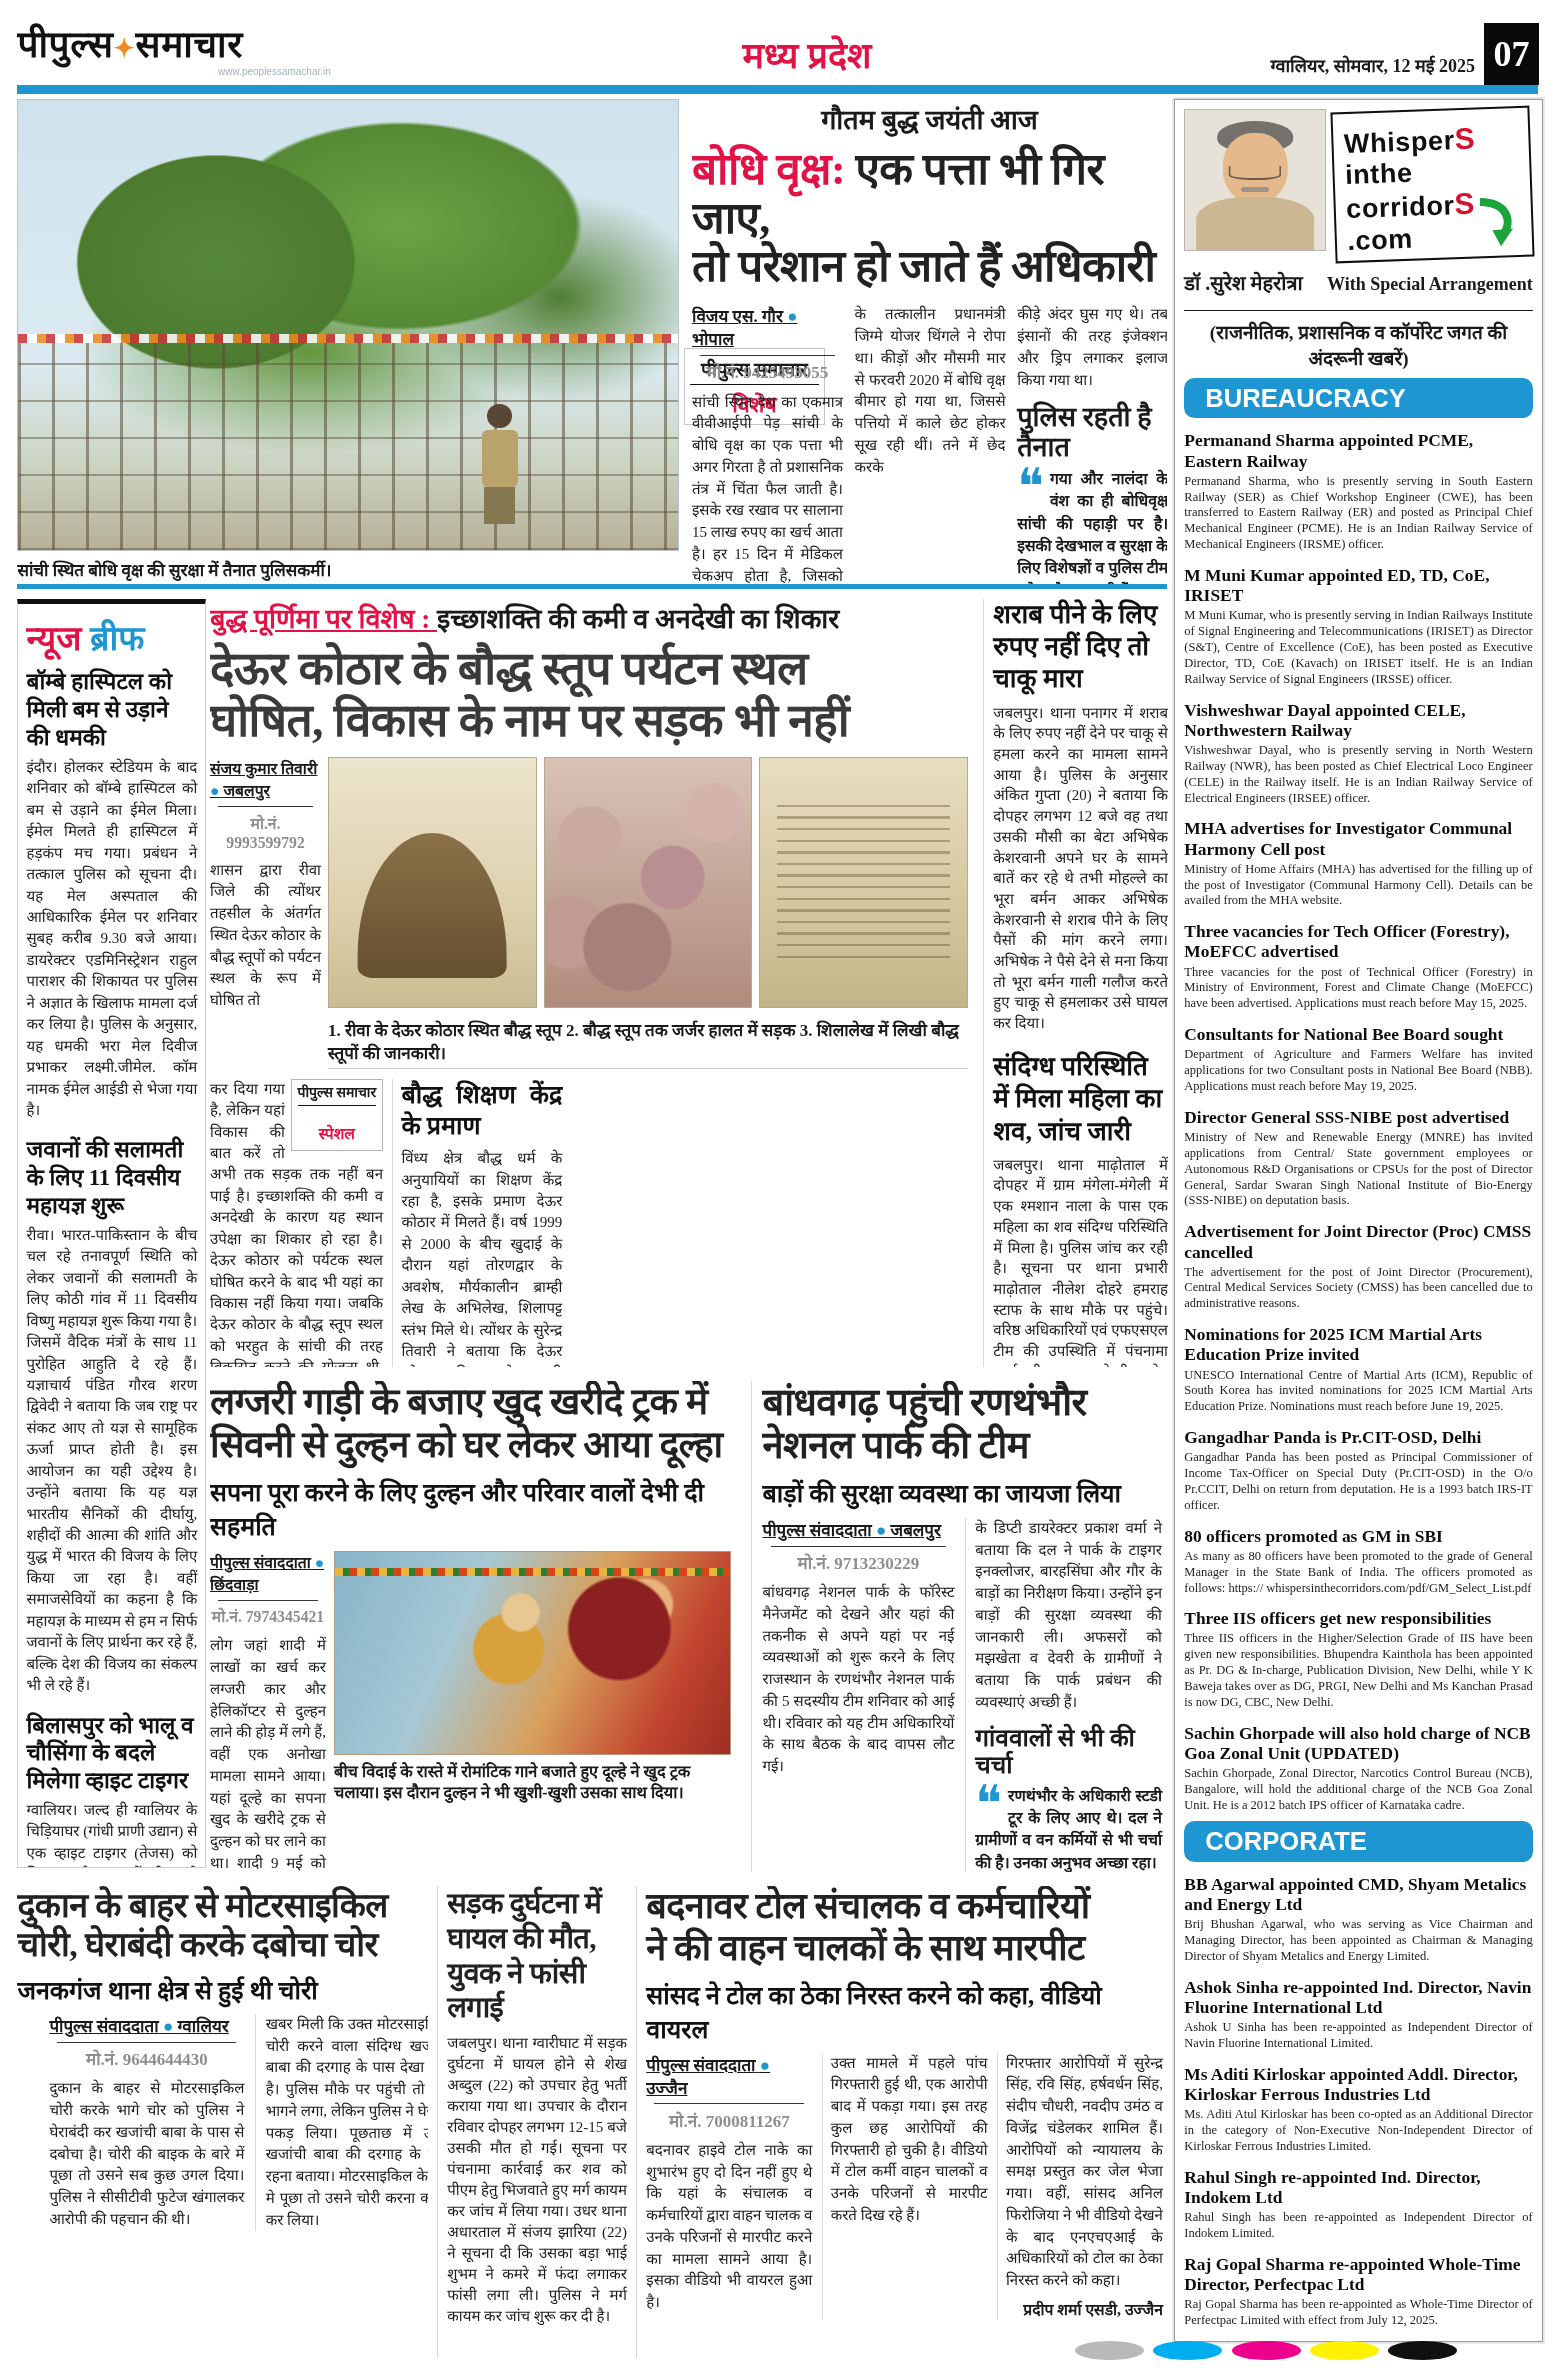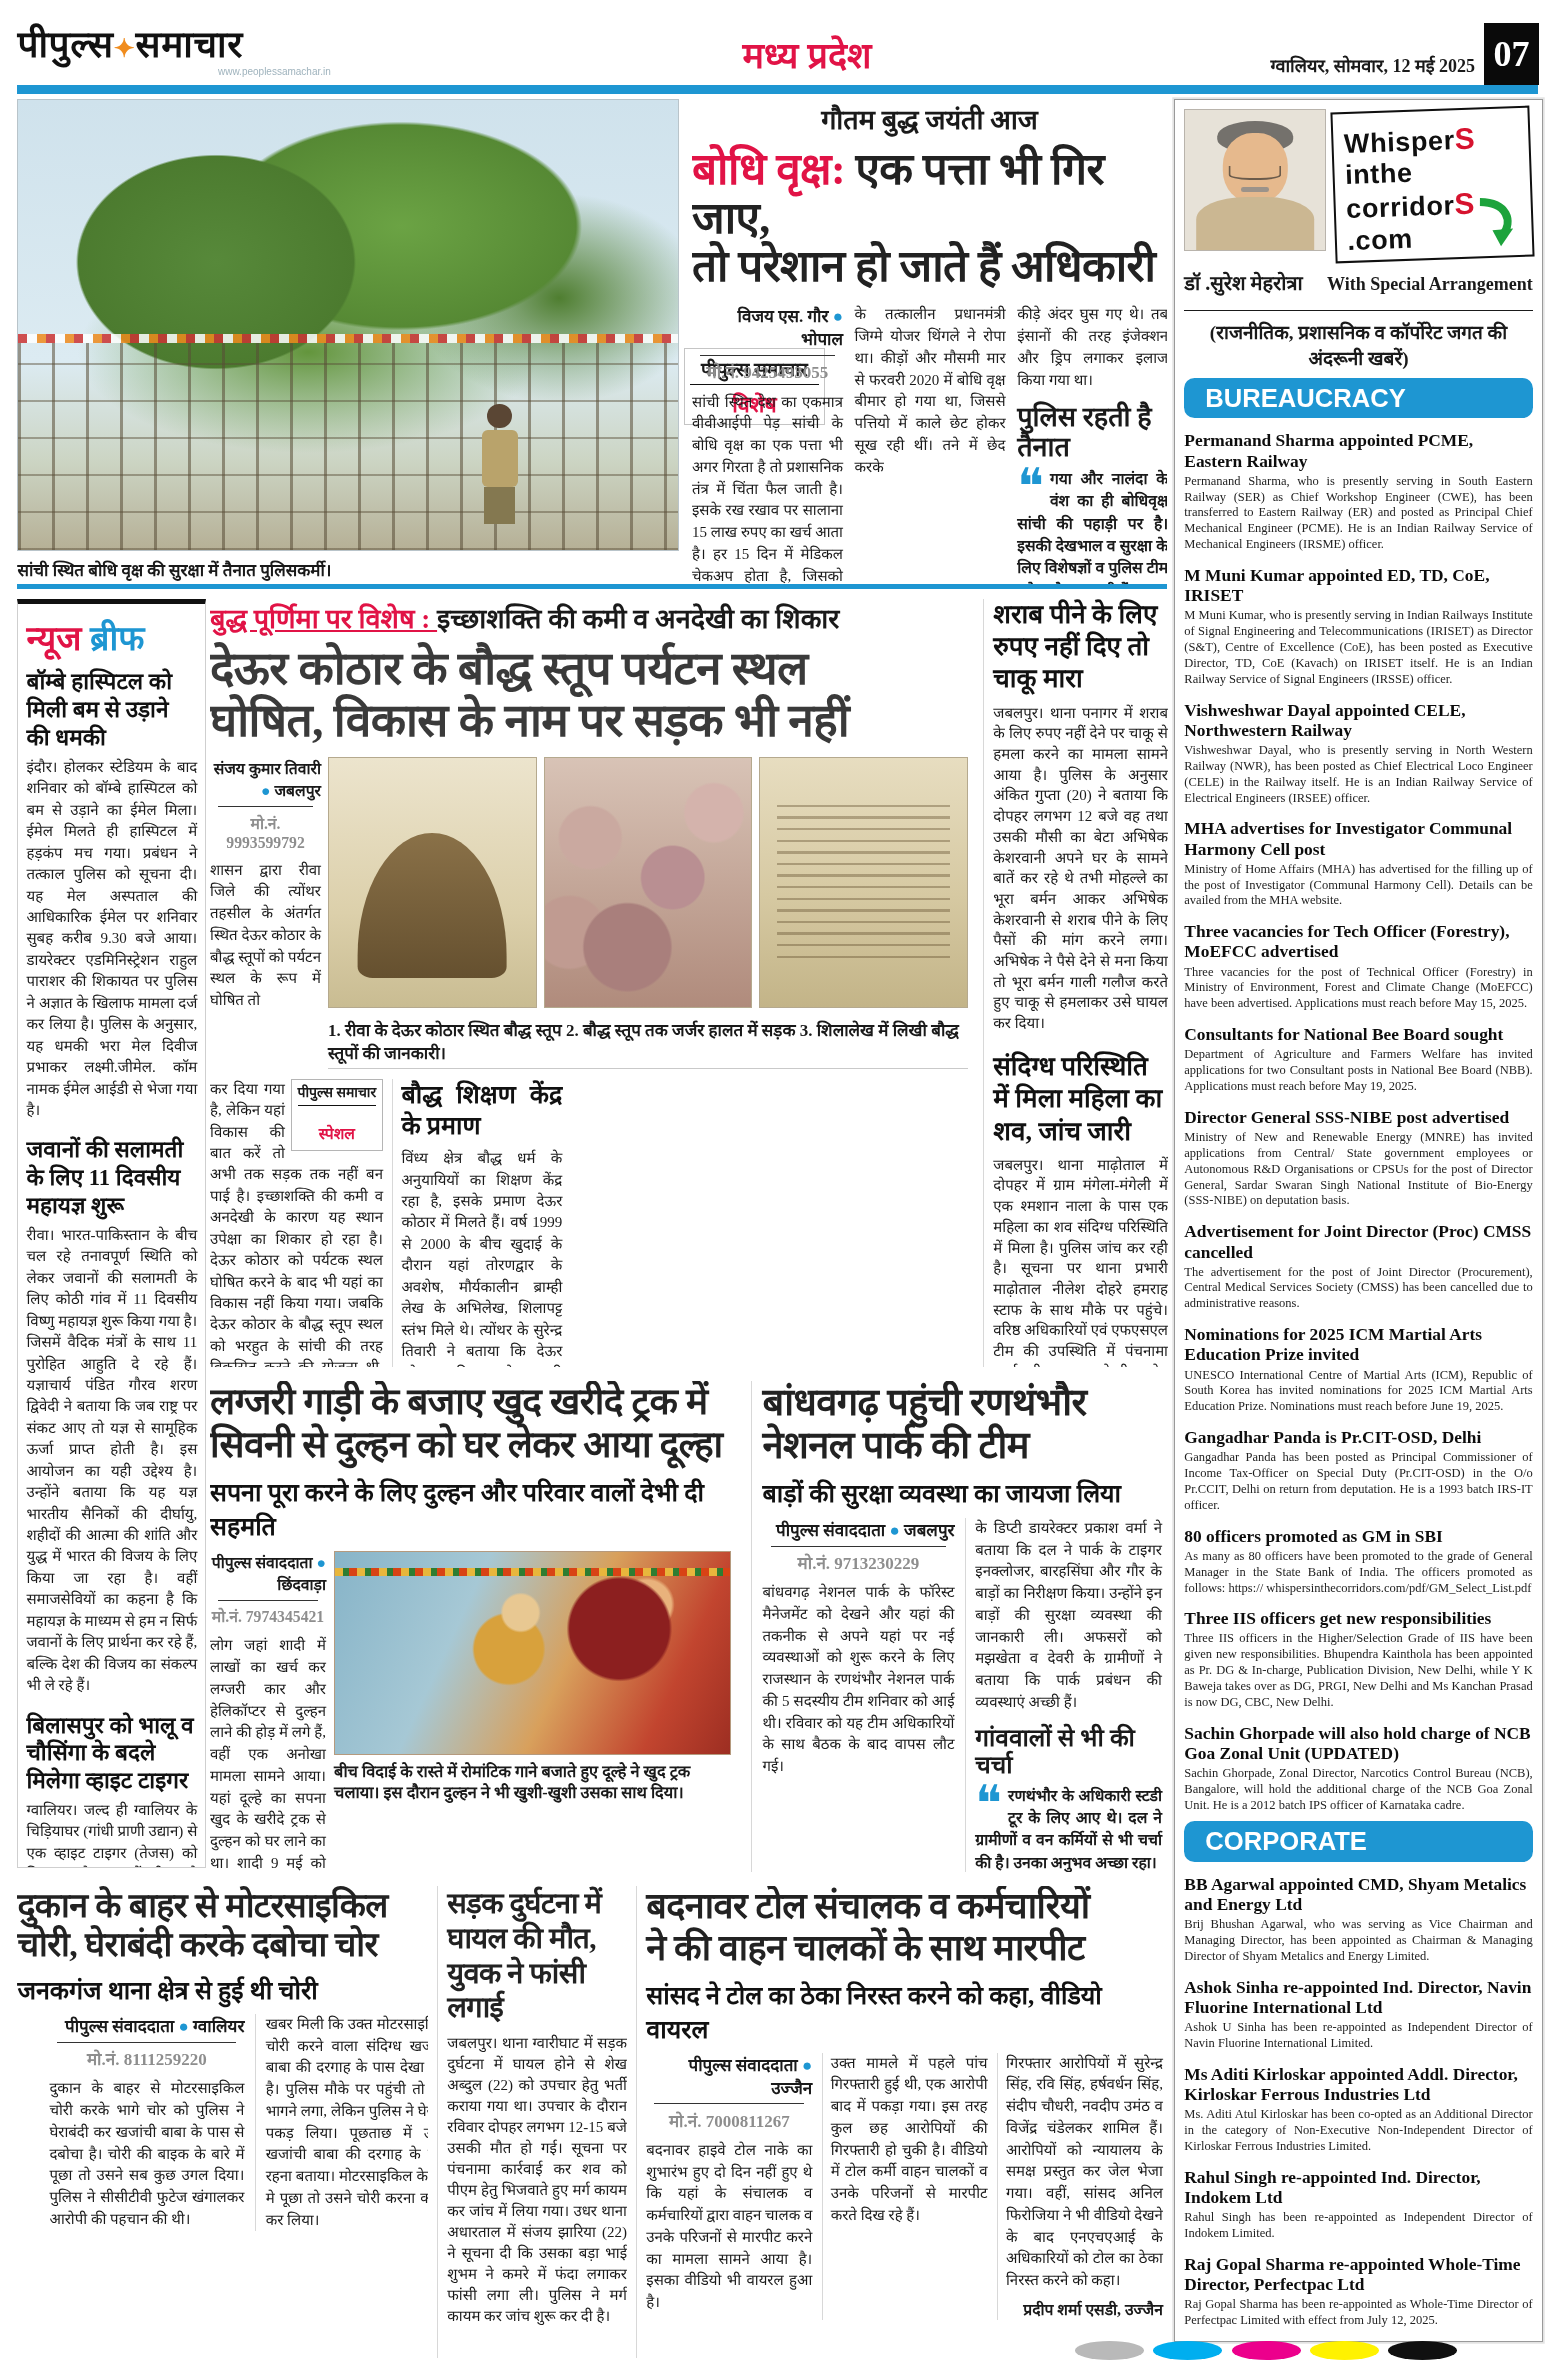--- a/index.html
+++ b/index.html
@@ -41,21 +41,21 @@
   #top-badge{left:684px; top:348px; width:141px; background:#fff; border:0.6px solid #c5c5c5; text-align:center; padding:7px 4.6px 5.8px;}
   #top-badge .b1{font-size:19px; font-weight:bold; border-bottom:1.7px solid #111; padding-bottom:2.3px;}
   #top-badge .b2{font-size:21.5px; font-weight:bold; color:var(--red); margin-top:3.5px;}
 
   #top-article{left:692px; top:100px; width:475px; height:485px;}
   #top-article .kicker{text-align:center; font-size:27px; font-weight:bold; margin-bottom:9.3px;}
   #top-article .hl{font-size:44px; font-weight:bold; color:#222; line-height:1.1; letter-spacing:-0.6px;}
   #top-article .hl .redpart{color:var(--red);}
   .tacols{display:flex; gap:11.6px; margin-top:12.8px;}
   .tacol{width:151px; flex:0 0 auto;}
-  .byl{text-align:right; font-size:17px; font-weight:bold;}
+  .byl{text-align:left; font-size:17px; font-weight:bold;text-decoration:underline;}
   .byl .dot{color:var(--blue);}
   .byl-rule{border-bottom:1.7px solid #333; margin:4.6px 8.1px;}
   .phone{text-align:center; font-size:17px; font-weight:bold; color:#8e8e8e; margin-bottom:8.1px;}
   .btxt{font-size:15px; line-height:1.45; text-align:justify;}
   .qbox{margin-top:11.6px;}
   .qtitle{font-size:27px; font-weight:bold; line-height:1.1; margin-bottom:5.8px;}
   .qmark{float:left; color:var(--blue); font-size:50px; line-height:.55; margin:5.8px 5.8px 0 0; font-family:"DejaVu Sans",sans-serif;}
   .qtext{font-size:15.7px; font-weight:600; line-height:1.42; text-align:justify;}
 
   #mid-bluerule{left:17.4px; top:584px; width:1150px; height:4.6px; background:var(--blue);}
@@ -334,21 +334,21 @@
     </div>
   </div>
 
   <div class="abs noclip" id="bottom1">
     <div class="hl"><span>दुकान के बाहर से मोटरसाइकिल</span><br><span>चोरी, घेराबंदी करके दबोचा चोर</span></div>
     <div class="subhead">जनकगंज थाना क्षेत्र से हुई थी चोरी</div>
     <div class="b1row">
       <div class="bc">
         <div class="byl"><span>पीपुल्स संवाददाता</span> <span class="dot">●</span> <span>ग्वालियर</span></div>
         <div class="byl-rule"></div>
-        <div class="phone">मो.नं. 8111259220</div>
+        <div class="phone">मो.नं. 9644644430</div>
         <p class="btxt">दुकान के बाहर से मोटरसाइकिल चोरी करके भागे चोर को पुलिस ने घेराबंदी कर खजांची बाबा के पास से दबोचा है। चोरी की बाइक के बारे में पूछा तो उसने सब कुछ उगल दिया। पुलिस ने सीसीटीवी फुटेज खंगालकर आरोपी की पहचान की थी।</p>
       </div>
       <div class="bc bc2">
         <p class="btxt">खबर मिली कि उक्त मोटरसाइकिल चोरी करने वाला संदिग्ध खजांची बाबा की दरगाह के पास देखा गया है। पुलिस मौके पर पहुंची तो चोर भागने लगा, लेकिन पुलिस ने घेरकर पकड़ लिया। पूछताछ में उसने खजांची बाबा की दरगाह के पास रहना बताया। मोटरसाइकिल के बारे मे पूछा तो उसने चोरी करना कबूल कर लिया।</p>
       </div>
     </div>
   </div>
 
   <div class="abs noclip" id="bottom2">
     <div class="hl">सड़क दुर्घटना में घायल की मौत, युवक ने फांसी लगाई</div>

